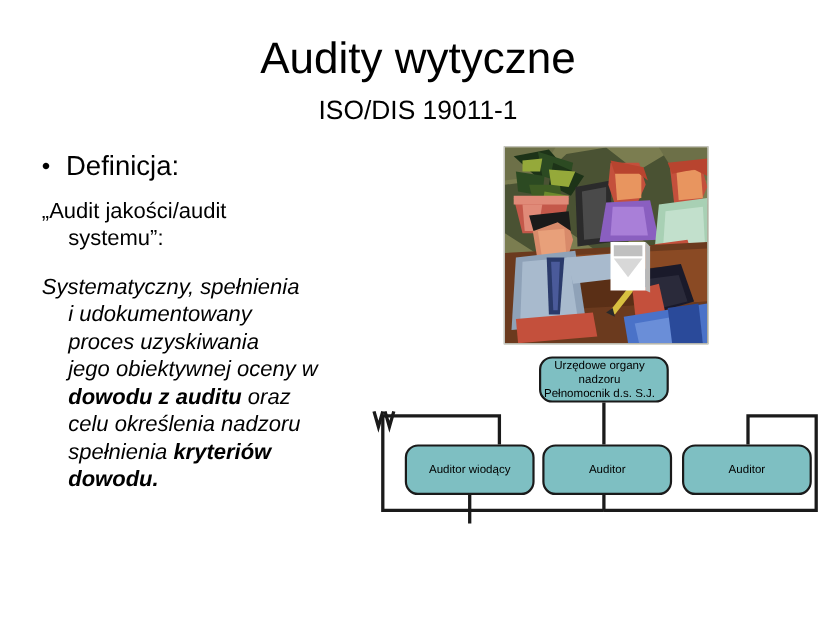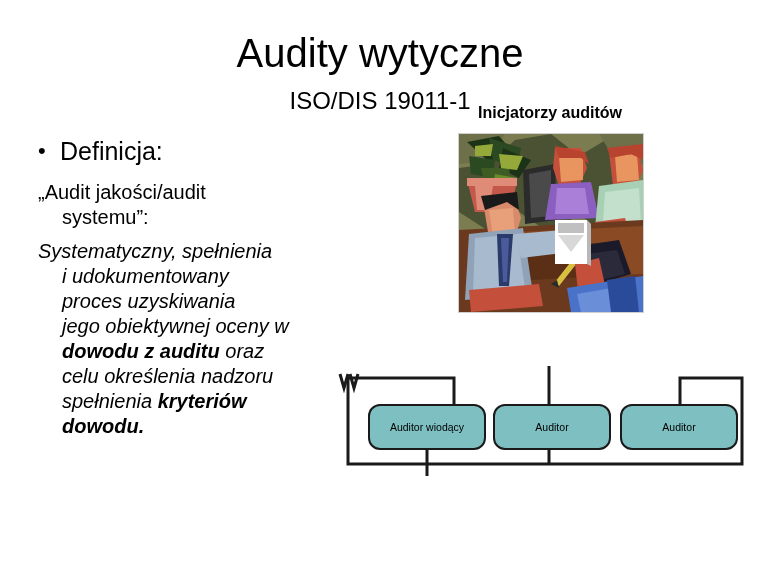--- a/index.html
+++ b/index.html
@@ -34,21 +34,21 @@
   .bullet-dot{
     font-size:22px;line-height:30px;flex:0 0 auto;width:12px;
   }
   .bullet-text{font-size:25px;line-height:30px;}
 
   .para{
     font-size:20px;line-height:25px;margin:0 0 8px 0;
     text-indent:0;padding-left:0;
   }
   .para .ind{display:block;padding-left:24px;}
-  .para-quote{margin-bottom:9px;}
+  .para-quote{margin-bottom:19px;}
   .para-def{font-style:italic;}
   .b{font-weight:bold;}
 
   
   .picture{
     position:absolute;left:458px;top:133px;width:184px;height:178px;
     border:1px solid #cfcfcf;overflow:hidden;background:#7b7d50;
   }
   .picture svg{display:block;width:100%;height:100%;}
 
@@ -74,21 +74,20 @@
   .node-exp{left:38px;top:160px;width:118px;height:46px;}
 </style>
 </head>
 <body>
 
 <div id="slide">
 
   <div class="title">Audity wytyczne</div>
   <div class="subtitle">ISO/DIS 19011-1</div>
 
-  <div class="pic-caption">Inicjatorzy auditów</div>
 
   <div class="body-col">
 
     <div class="bullet-row">
       <span class="bullet-dot">•</span>
       <span class="bullet-text">Definicja:</span>
     </div>
 
     <div class="para para-quote">
       <span>„Audit jakości/audit</span>
@@ -189,20 +188,23 @@
 
         <path d="M219 134 L219 148"></path>
 
         <path d="M350 88 L350 62 L412 62 L412 148 L219 148"></path>
 
         <path d="M10 58 L14 72 L18 58"></path>
         <path d="M20 58 L24 72 L28 58"></path>
       </g>
     </svg>
 
+    <div class="node node-top">
+      <span class="node-label"><span>Urzędowe organy nadzoru</span><br><span>Pełnomocnik d.s. S.J.</span></span>
+    </div>
 
     <div class="node node-lead">
       <span class="node-label">Auditor wiodący</span>
     </div>
 
     <div class="node node-aud1">
       <span class="node-label">Auditor</span>
     </div>
 
     <div class="node node-aud2">

